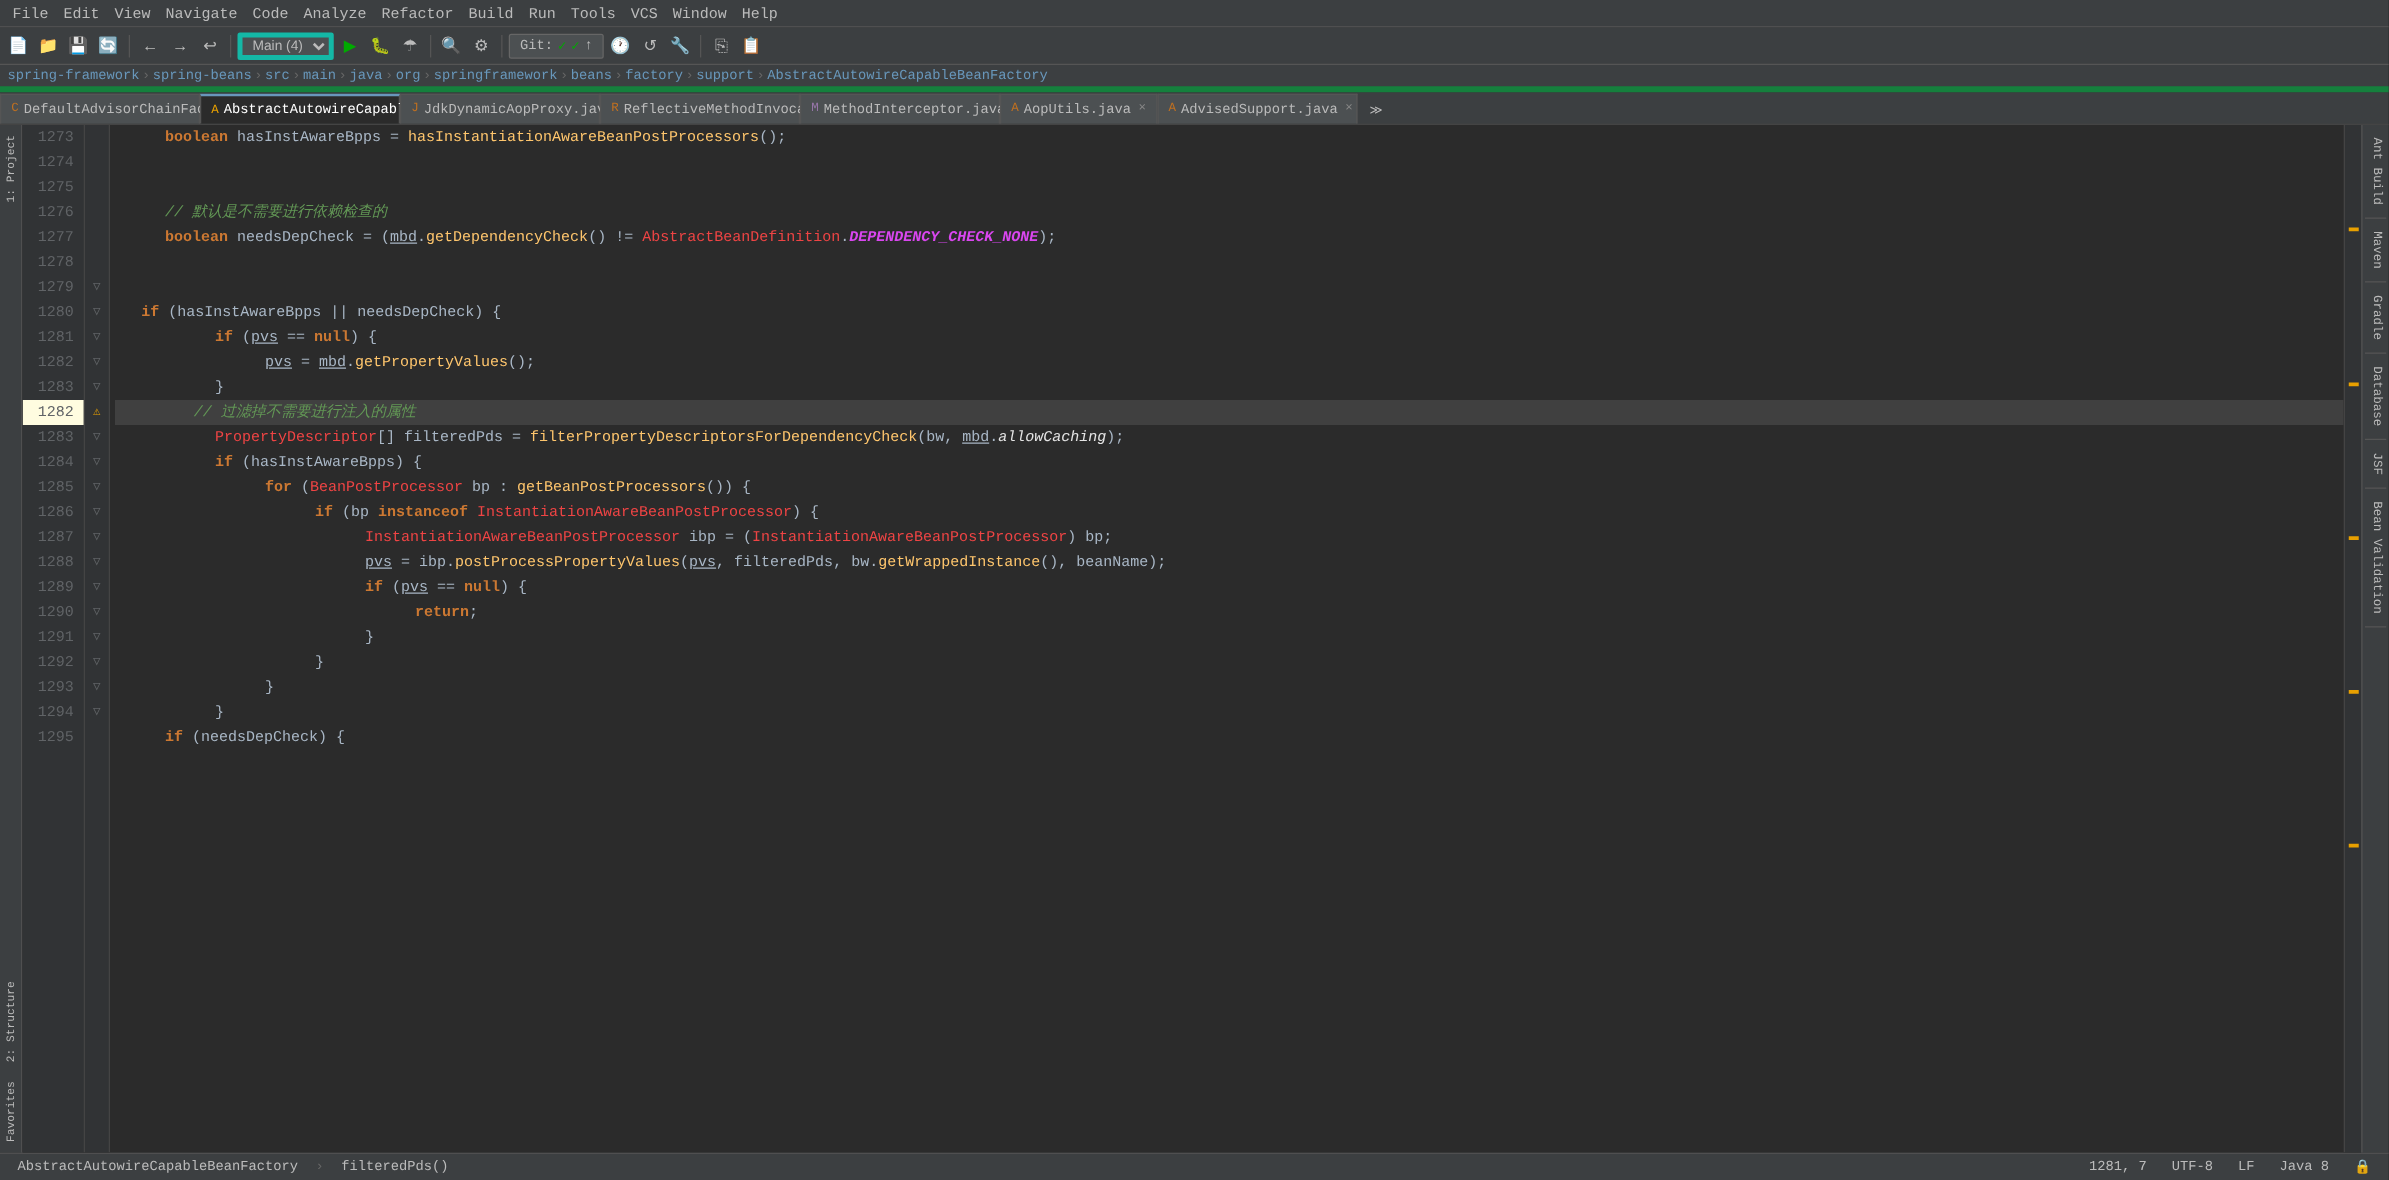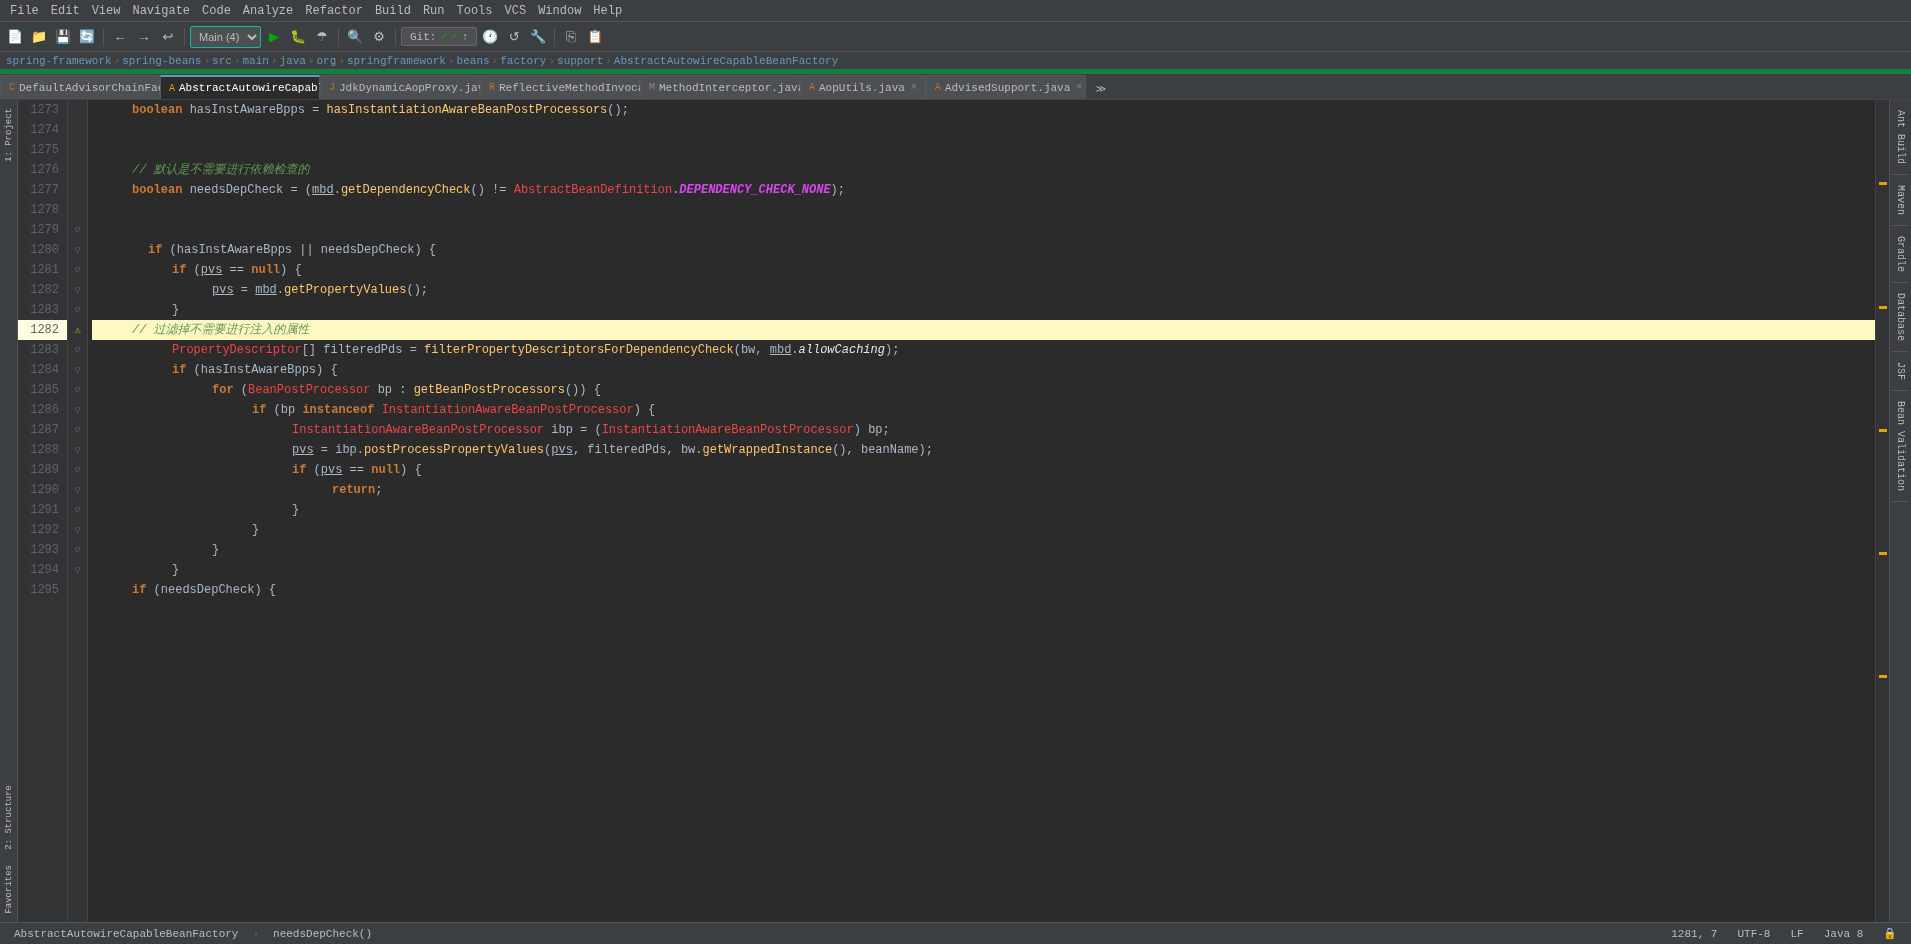--- a/index.html
+++ b/index.html
@@ -37,21 +37,21 @@
       border: none;
       cursor: pointer;
       color: #bbbbbb;
       font-size: 13px;
       display: flex; align-items: center; justify-content: center;
     }
     .toolbar-sep { width: 1px; height: 18px; background: #555; margin: 0 3px; }
     .toolbar-dropdown {
       height: 22px;
       background: #4c5052;
-      border: 1px solid #14b8a6;
+      border: 4px solid #14b8a6;
       color: #bbbbbb;
       font-size: 11px;
       padding: 0 4px;
       cursor: pointer;
       border-radius: 2px;
     }
     .git-indicator {
       background: #4c5052;
       border: 1px solid #666;
       padding: 2px 8px;
@@ -170,21 +170,21 @@
       padding-left: 4px;
       line-height: 20px;
     }
     .code-line {
       height: 20px;
       white-space: nowrap;
       display: flex;
       align-items: center;
       font-size: 12px;
     }
-    .code-line.highlighted { background: #fef9c3; }
+    .code-line.highlighted { background: #404040; padding-left: 23px; }
 
     
     .kw { color: #cc7832; font-weight: bold; }
     .type { color: #ef4444; }
     .method { color: #ffc66d; }
     .field { color: #e5e5e5; font-style: italic; }
     .comment { color: #629755; font-style: italic; }
     .local { color: #a9b7c6; }
     .static-field { color: #d946ef; font-style: italic; font-weight: bold; }
     .underline { text-decoration: underline; }
@@ -425,21 +425,21 @@
 
       <div class="code-line">
         <span style="margin-left:40px;"><span class="kw">boolean</span> <span class="local">needsDepCheck</span> = (<span class="local underline">mbd</span>.<span class="method">getDependencyCheck</span>() != <span class="type">AbstractBeanDefinition</span>.<span class="static-field">DEPENDENCY_CHECK_NONE</span>);</span>
       </div>
 
       <div class="code-line">&nbsp;</div>
 
       <div class="code-line">&nbsp;</div>
 
       <div class="code-line">
-        <span style="margin-left:56px;"><span class="kw">if</span> (<span class="local">hasInstAwareBpps</span> || <span class="local">needsDepCheck</span>) {</span>
+        <span style="margin-left:21px;"><span class="kw">if</span> (<span class="local">hasInstAwareBpps</span> || <span class="local">needsDepCheck</span>) {</span>
       </div>
 
       <div class="code-line">
         <span style="margin-left:80px;"><span class="kw">if</span> (<span class="local underline">pvs</span> == <span class="kw">null</span>) {</span>
       </div>
 
       <div class="code-line">
         <span style="margin-left:120px;"><span class="local underline">pvs</span> = <span class="local underline">mbd</span>.<span class="method">getPropertyValues</span>();</span>
       </div>
 
@@ -522,20 +522,20 @@
     <div class="right-tab">Database</div>
     <div class="right-tab">JSF</div>
     <div class="right-tab">Bean Validation</div>
   </div>
 
 </div>
 
 <div id="status-bar">
   <span class="status-item">AbstractAutowireCapableBeanFactory</span>
   <span style="color:#666;">›</span>
-  <span class="status-item">needsDepCheck()</span>
+  <span class="status-item">filteredPds()</span>
   <span style="flex:1;"></span>
   <span class="status-item">1281, 7</span>
   <span class="status-item">UTF-8</span>
   <span class="status-item">LF</span>
   <span class="status-item">Java 8</span>
   <span class="status-item">🔒</span>
 </div>
 
 </body></html>

